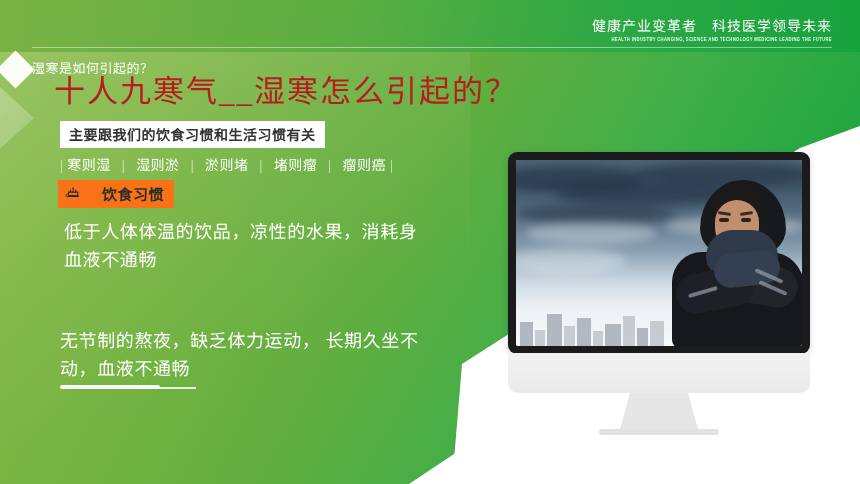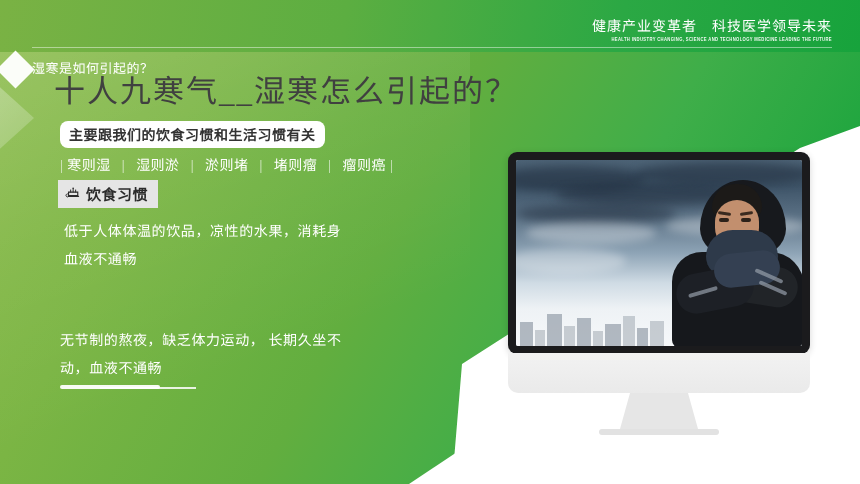--- a/index.html
+++ b/index.html
@@ -131,40 +131,39 @@
     font-family: "Liberation Sans", sans-serif;
     font-weight: bold;
   }
 
   
   .title {
     position: absolute;
     left: 54px;
     top: 66px;
     font-size: 31px;
-    color: #404040;
+    color: #b91c1c;
     letter-spacing: 2px;
     white-space: nowrap;
     font-family: "Liberation Serif", serif;
   }
 
   
   .lead-box {
     position: absolute;
     left: 60px;
     top: 121px;
     background: #ffffff;
     color: #333333;
     font-size: 14px;
     font-weight: bold;
     padding: 3px 9px 4px 9px;
     letter-spacing: .5px;
     white-space: nowrap;
     font-family: "Liberation Sans", sans-serif;
-    border-radius: 8px;
   }
 
   .chain {
     position: absolute;
     left: 60px;
     top: 154px;
     font-size: 14px;
     color: #ffffff;
     white-space: nowrap;
     letter-spacing: .5px;
@@ -174,24 +173,24 @@
     padding: 0 7px;
     font-weight: 300;
   }
   .chain .edge {
     color: rgba(255,255,255,.75);
     font-weight: 300;
   }
 
   .tag {
     position: absolute;
-    background: #e5e5e5;
+    background: #f97316;
     display: flex;
     align-items: center;
-    gap: 4px;
+    gap: 20px;
     padding: 3px 10px 4px 7px;
     white-space: nowrap;
   }
   .tag .tag-label {
     font-size: 15px;
     font-weight: bold;
     color: #2b2b2b;
     letter-spacing: .5px;
     font-family: "Liberation Sans", sans-serif;
   }
@@ -200,21 +199,21 @@
     height: 17px;
     display: inline-block;
     flex: 0 0 auto;
   }
   .tag-diet  { left: 58px; top: 180px; }
   .tag-life  { left: 58px; top: 281px; }
 
   .para {
     position: absolute;
     color: #ffffff;
-    font-size: 14px;
+    font-size: 18px;
     line-height: 28px;
     letter-spacing: .6px;
     white-space: nowrap;
   }
   .para-diet { left: 64px; top: 218px; }
   .para-life { left: 60px; top: 327px; }
 
   
   .deco-rule {
     position: absolute;

